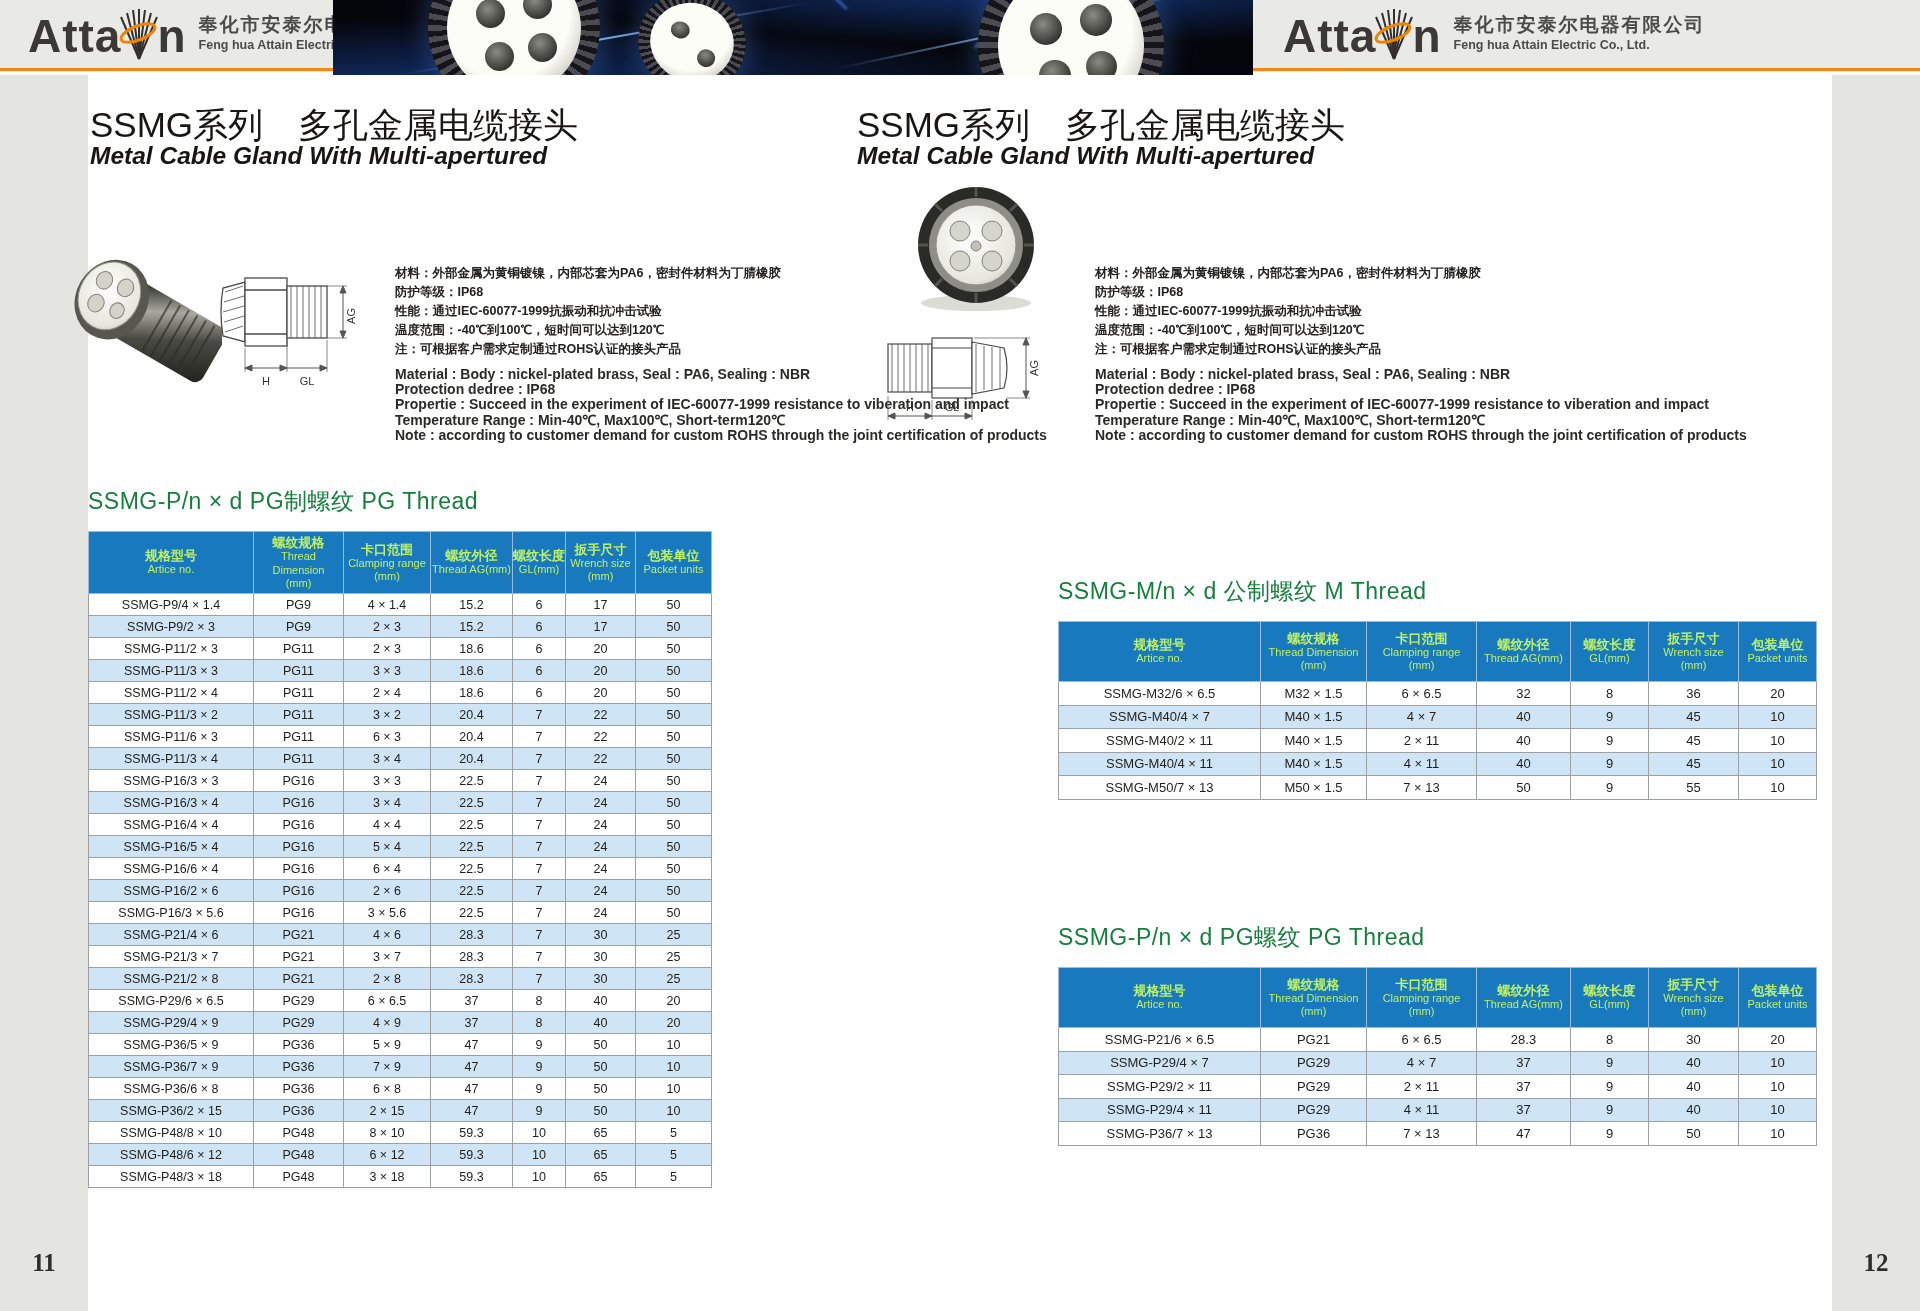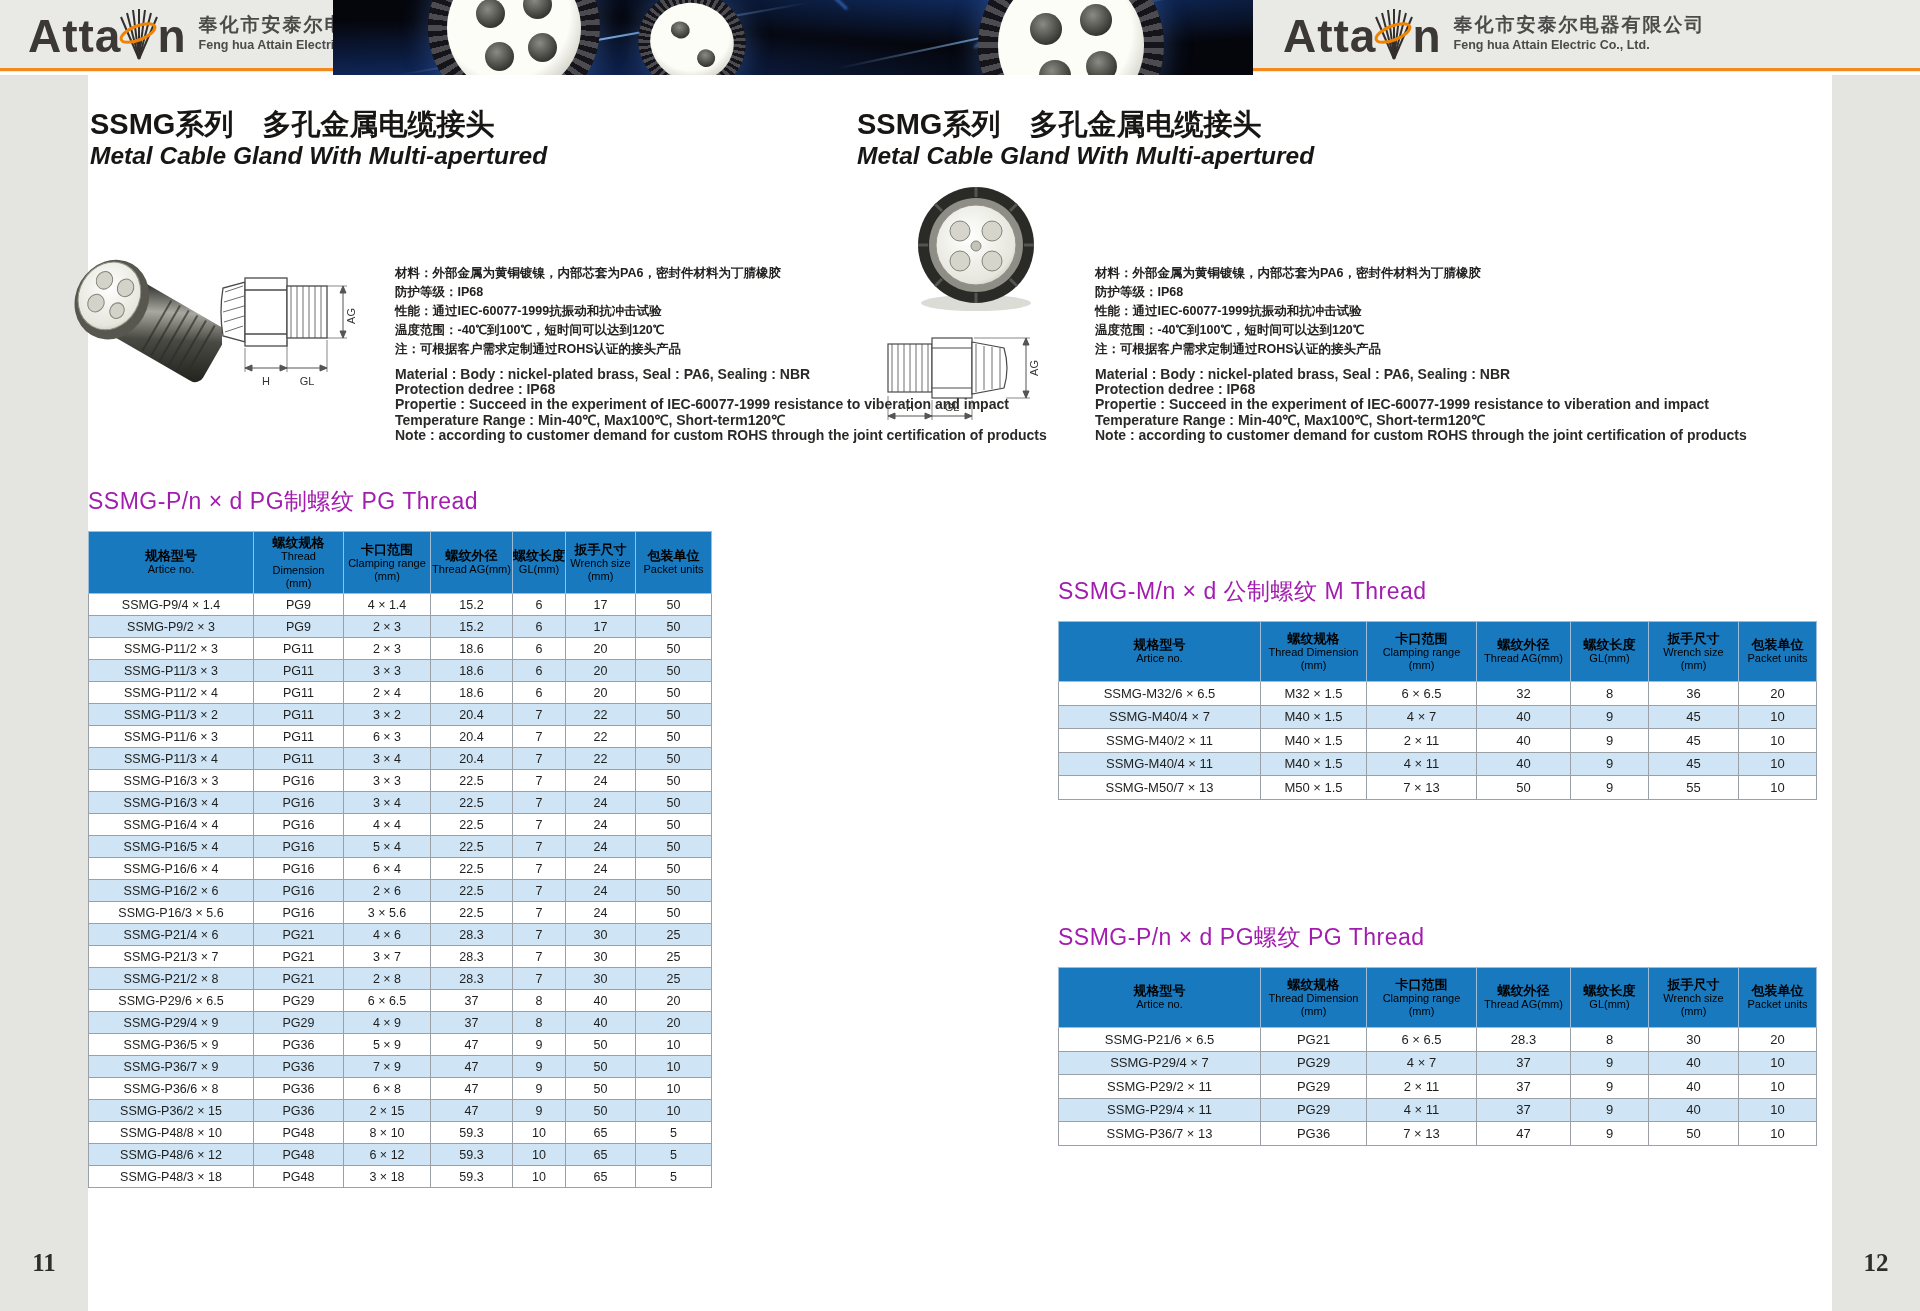--- a/index.html
+++ b/index.html
@@ -53,46 +53,46 @@
   .strip-left{left:0;}
   .strip-right{left:1832px;}
   .pagenum{position:absolute;top:1249px;width:88px;text-align:center;
     font-family:"Liberation Serif", serif;font-size:25px;font-weight:700;color:#2d2d2b;}
   .pagenum-left{left:0;}
   .pagenum-right{left:1832px;}
   
   .title-block{position:absolute;top:108px;}
   .tb-left{left:90px;}
   .tb-right{left:857px;}
-  .title-cn{font-size:29px;font-weight:700;color:#181614;line-height:33px;}
+  .title-cn{font-size:35px;font-weight:400;color:#181614;line-height:33px;}
   .title-en{font-size:24.5px;font-weight:700;color:#181614;line-height:30px;font-style:italic;}
   
   .desc{position:absolute;white-space:nowrap;}
   .desc-l{left:395px;top:264px;}
   .desc-r{left:1095px;top:264px;}
   .desc .cn-lines .line{font-size:12.5px;font-weight:600;color:#242220;line-height:19px;}
   .desc .en-lines{margin-top:8px;}
   .desc .en-lines .line{font-size:14px;font-weight:700;color:#2a2a28;line-height:15.2px;}
   
   .graphic{position:absolute;}
   .photo-l{left:62px;top:232px;width:160px;height:172px;}
   .draw-l{left:215px;top:240px;width:180px;height:160px;}
   .photo-r{left:898px;top:183px;width:155px;height:130px;}
   .draw-r{left:878px;top:318px;width:205px;height:112px;}
   .dim-text{font-size:11px;fill:#333;font-family:"Liberation Sans",sans-serif;}
   
   .section{position:absolute;}
   .sec-pg-left{left:88px;top:486px;width:623px;}
   .sec-m{left:1058px;top:576px;width:760px;}
   .sec-pg-right{left:1058px;top:922px;width:760px;}
-  .sec-heading{font-size:23px;font-weight:400;color:#a21caf;margin:0 0 14px 0;letter-spacing:.5px;}
+  .sec-heading{font-size:23px;font-weight:400;color:#15803d;margin:0 0 14px 0;letter-spacing:.5px;}
   table.spec{border-collapse:collapse;table-layout:fixed;background:#fff;border:1px solid #8c9094;}
   .t-left{width:623px;}
   .t-right{width:758px;}
-  table.spec th{background:#1879be;color:#000000;font-weight:400;border:1px solid #9dbcd8;padding:3px 0;vertical-align:middle;}
+  table.spec th{background:#1879be;color:#bef264;font-weight:400;border:1px solid #9dbcd8;padding:3px 0;vertical-align:middle;}
   table.spec td{border:1px solid #9aa0a5;text-align:center;color:#1e1e1c;padding:0 2px;overflow:hidden;}
   .t-left td{font-size:12.5px;height:21px;}
   .t-right td{font-size:13px;height:22.5px;}
   .t-left thead tr{height:57px;}
   .t-right thead tr{height:60px;}
   table.spec tbody tr:nth-child(even){background:#cfe5f6;}
   .th-cn{font-size:13px;font-weight:700;line-height:15px;}
   .th-en{font-size:11px;line-height:13.5px;}
   .th-unit{font-size:11px;line-height:13px;}
   .t-left col:nth-child(1){width:165px}.t-left col:nth-child(2){width:90px}

